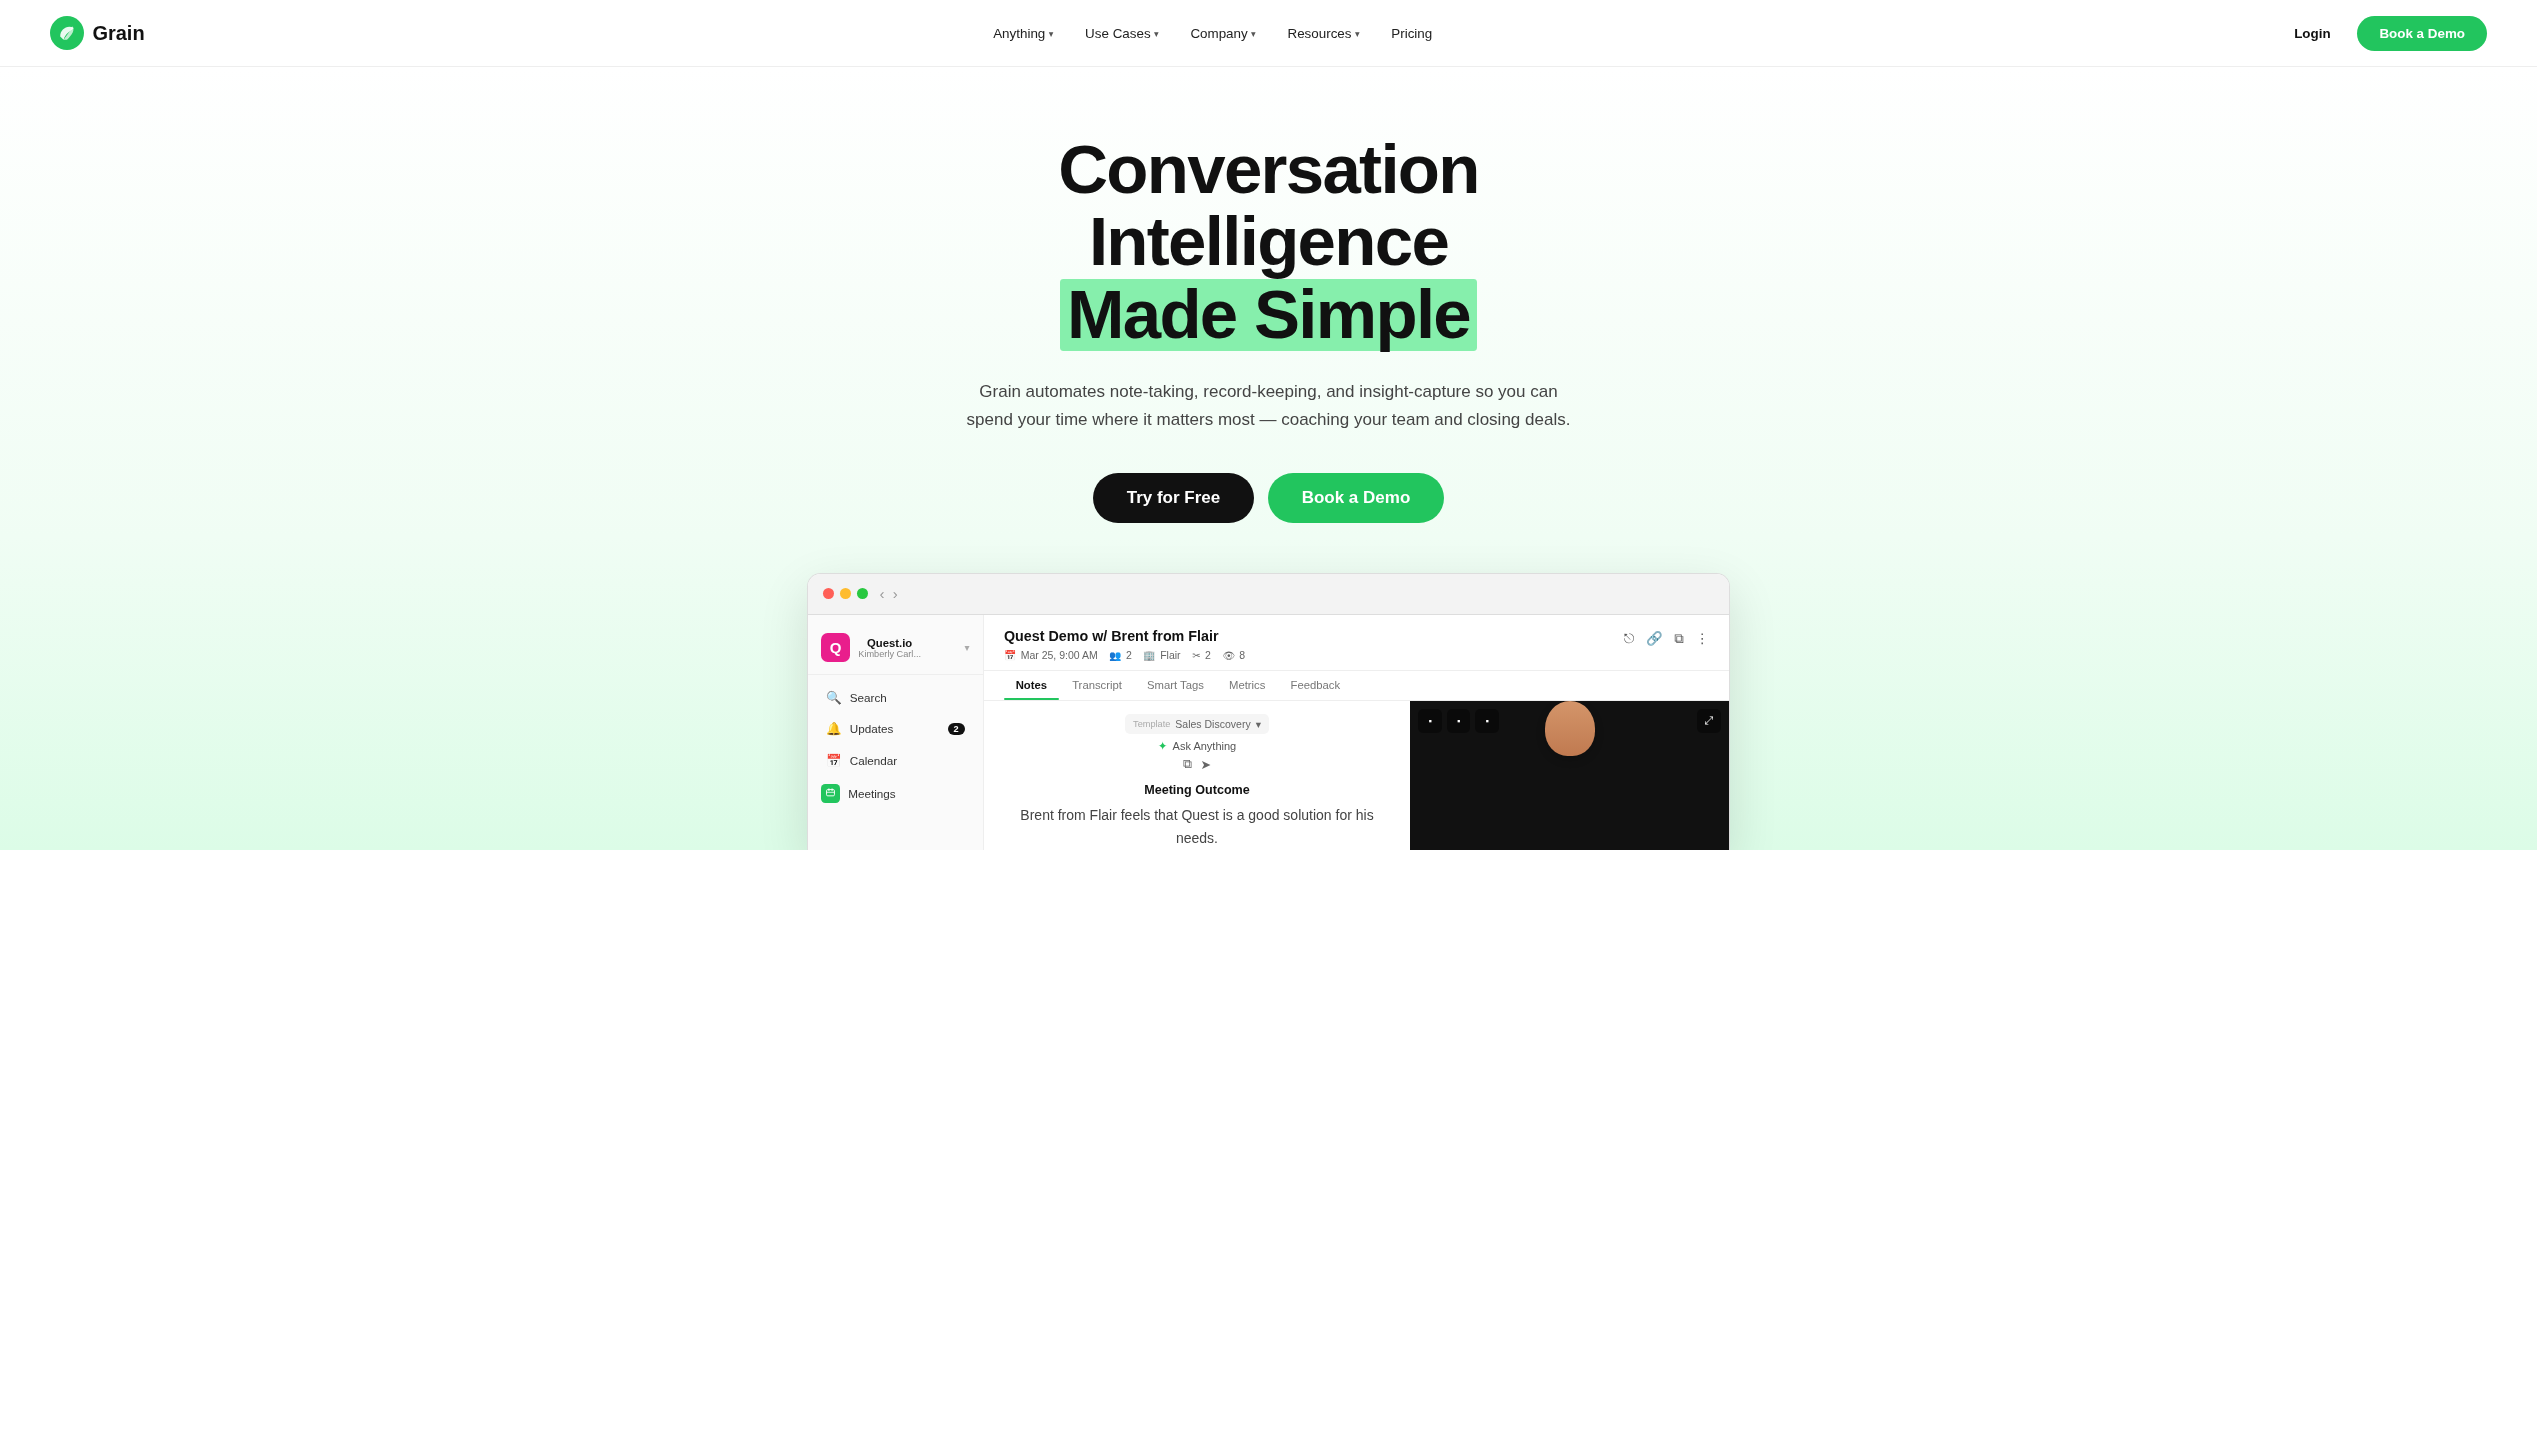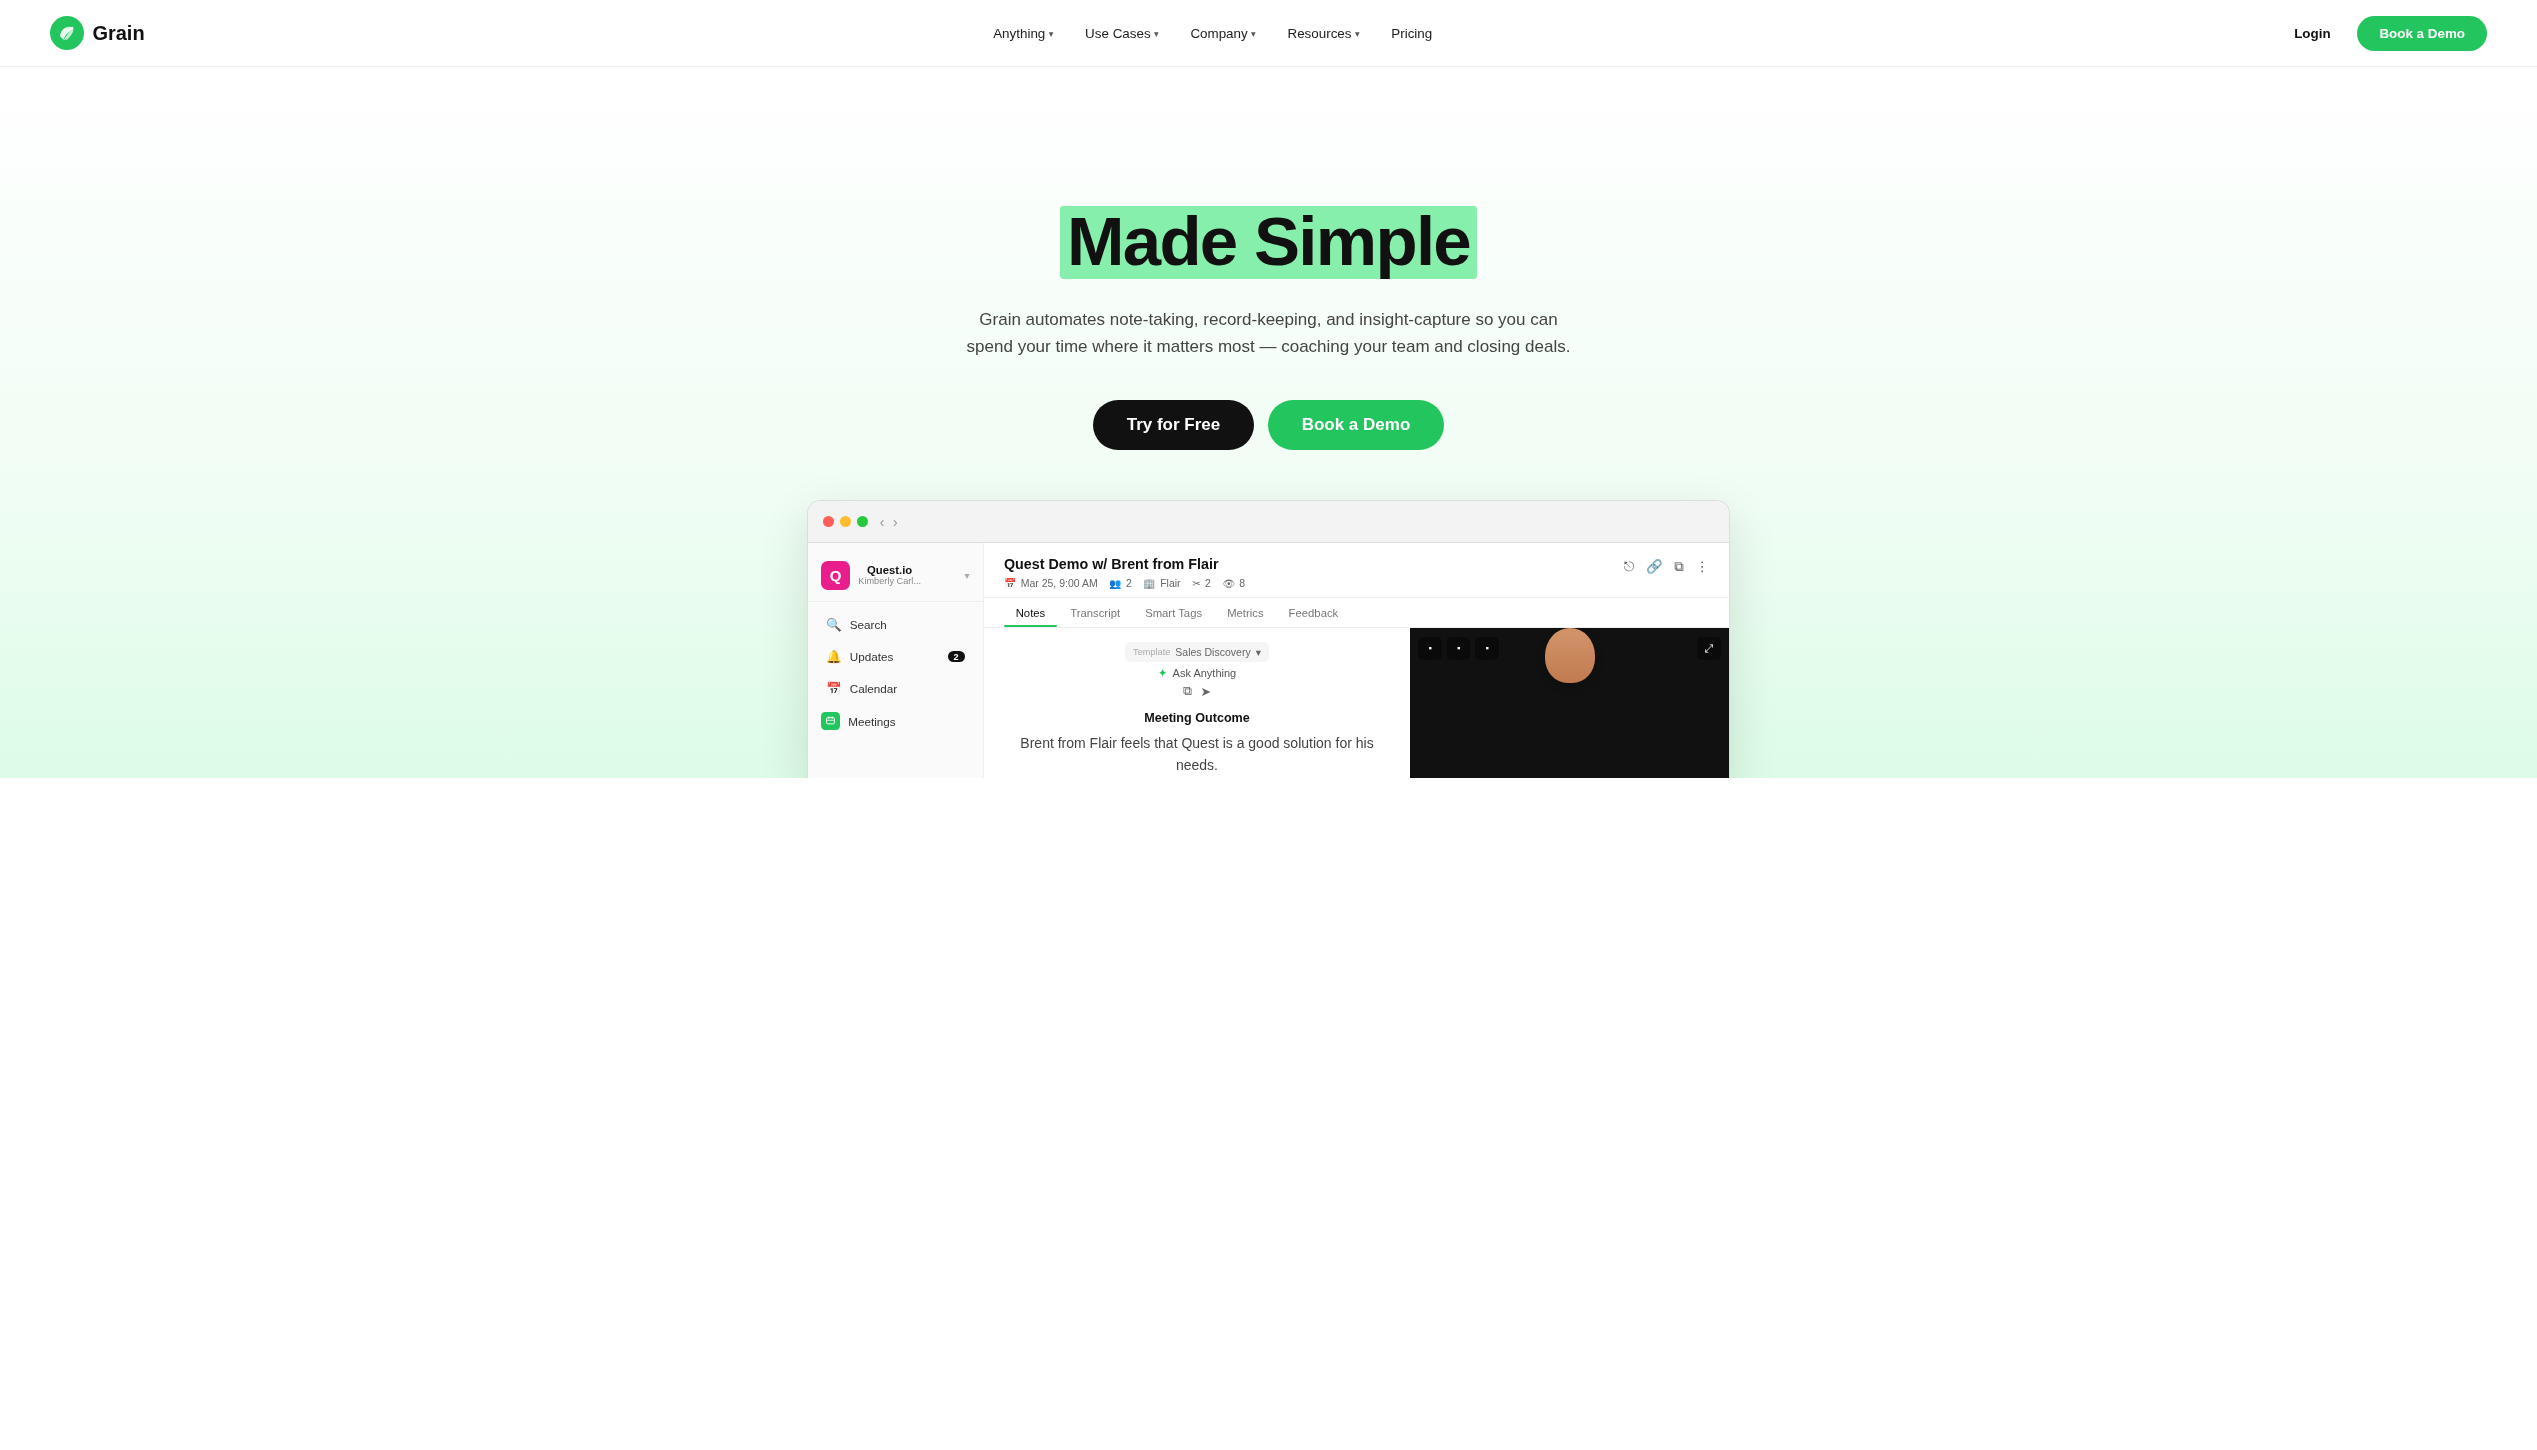--- a/index.html
+++ b/index.html
@@ -130,21 +130,21 @@
     .meeting-actions { display: flex; align-items: center; gap: 11.7px; margin-left: auto; }
     .action-icon { font-size: 13.4px; color: #555; cursor: pointer; }
 
     .meeting-top-row { display: flex; align-items: center; justify-content: space-between; }
 
     .tabs { display: flex; gap: 1.7px; padding: 0 20px; border-bottom: 0.8px solid #eee; }
     .tab {
       padding: 8.4px 11.7px; font-size: 11.3px; color: #777; cursor: pointer;
       position: relative; font-weight: 500;
     }
-    .tab.active { color: #111; font-weight: 400; }
+    .tab.active { color: #111; font-weight: 700; }
     .tab.active::after {
       content: ''; position: absolute; bottom: 0; left: 0; right: 0;
       height: 2.1px; background: #22c55e; border-radius: 1.7px;
     }
 
     .content-area { display: flex; flex: 1; overflow: hidden; }
     .notes-panel { flex: 1; padding: 13.4px 20px; overflow-y: auto; }
 
     .template-bar {
       display: flex; align-items: center; justify-content: space-between;
@@ -227,21 +227,21 @@
   </div>
 
   <div class="nav-actions">
     <button class="btn-login">Login</button>
     <button class="btn-book-demo">Book a Demo</button>
   </div>
 </nav>
 
 <section class="hero">
   <h1 class="hero-title">
-    <br>
+    <span>Conversation Intelligence</span><br>
     <span class="highlight">Made Simple</span>
   </h1>
   <p class="hero-subtitle">Grain automates note-taking, record-keeping, and insight-capture so you can spend your time where it matters most — coaching your team and closing deals.</p>
 
   <div class="hero-buttons">
     <button class="btn-try-free">Try for Free</button>
     <button class="btn-demo-hero">Book a Demo</button>
   </div>
 
   <div class="app-container">

